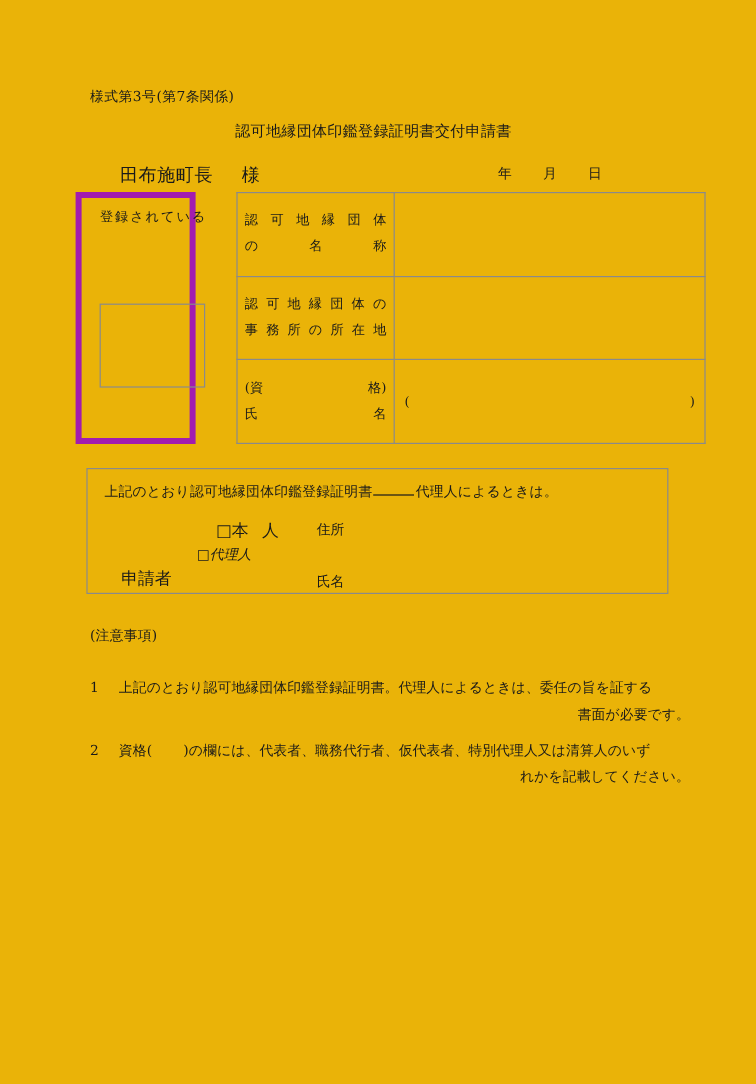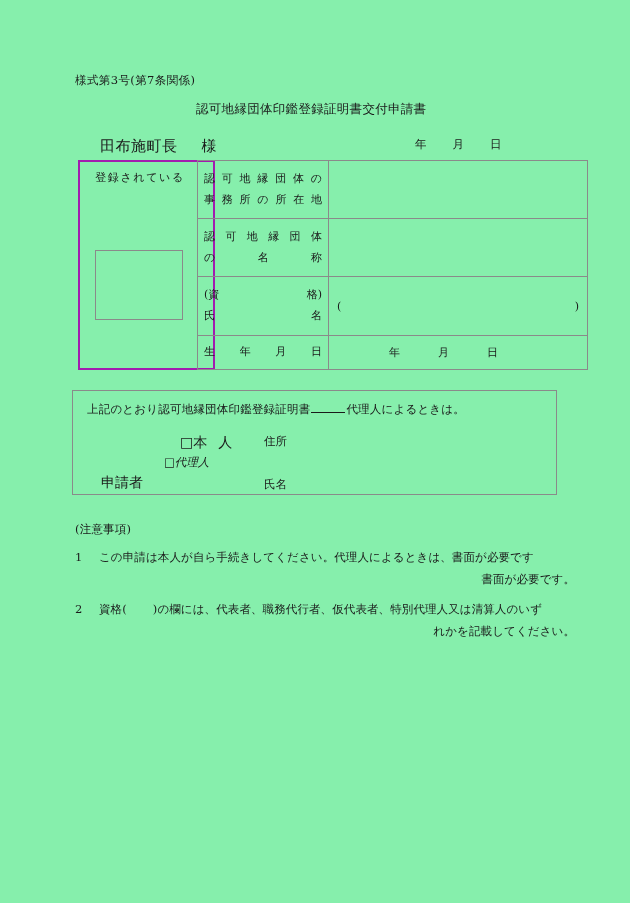--- a/index.html
+++ b/index.html
@@ -14,21 +14,21 @@
     font-family: "DejaVu Serif", "Liberation Serif", serif;
     color: #1a1a1a;
     overflow: hidden;
   }
 
   .page {
     position: absolute;
     left: 0; top: 0;
     width: 630px;
     height: 903px;
-    background: #86efac;
+    background: #eab308;
   }
 
   
   .form-number {
     position: absolute;
     left: 75px;
     top: 73px;
     font-size: 11.5px;
     letter-spacing: 0.4px;
     white-space: nowrap;
@@ -58,25 +58,25 @@
     top: 137px;
     font-size: 11.5px;
     white-space: nowrap;
   }
   .date-line span { margin-right: 26px; }
   .date-line span:last-child { margin-right: 0; }
 
   
   .seal-box {
     position: absolute;
-    left: 78px;
+    left: 63px;
     top: 160px;
-    width: 137px;
+    width: 100px;
     height: 210px;
-    border: 2px solid #a21caf;
+    border: 5px solid #a21caf;
     box-sizing: border-box;
   }
   .seal-label {
     position: absolute;
     left: 0;
     top: 6px;
     width: 120px;
     font-size: 11px;
     line-height: 1.85;
     text-align: center;
@@ -212,21 +212,21 @@
   
   .notes {
     position: absolute;
     left: 75px;
     top: 522px;
     width: 500px;
     font-size: 11.5px;
   }
   .notes-title {
     white-space: nowrap;
-    margin-bottom: 9px;
+    margin-bottom: 25px;
     letter-spacing: 0.2px;
   }
   .note-item {
     margin-bottom: 7px;
     line-height: 1.95;
   }
   .note-line {
     white-space: nowrap;
     letter-spacing: 0.1px;
   }
@@ -254,34 +254,34 @@
   <div class="seal-box">
     <div class="seal-label">
       <div class="sp">登録されている</div>
     </div>
     <div class="seal-inner"></div>
   </div>
 
   <table class="info-table">
     <tbody>
         <tr>
-      <td class="label">
-        <span class="lbl-spread">認可地縁団体の</span>
-        <span class="lbl-spread">事務所の所在地</span>
-      </td>
-      <td class="value"></td>
-    </tr>
-    <tr>
       <td class="label">
         <span class="lbl-spread">認可地縁団体</span>
         <span class="lbl-line">
           <span>の</span>
           <span>名</span>
           <span>称</span>
         </span>
+      </td>
+      <td class="value"></td>
+    </tr>
+    <tr>
+      <td class="label">
+        <span class="lbl-spread">認可地縁団体の</span>
+        <span class="lbl-spread">事務所の所在地</span>
       </td>
       <td class="value"></td>
     </tr>
     <tr>
       <td class="label">
         <span class="lbl-line">
           <span>(資</span>
           <span>格)</span>
         </span>
         <span class="lbl-line">
@@ -289,30 +289,20 @@
           <span>名</span>
         </span>
       </td>
       <td class="value">
         <span class="paren-row">
           <span>(</span>
           <span>)</span>
         </span>
       </td>
     </tr>
-    <tr>
-      <td class="label">
-        <span class="lbl-spread">生年月日</span>
-      </td>
-      <td class="value">
-        <span class="dob-value">
-          <span>年</span><span>月</span><span>日</span>
-        </span>
-      </td>
-    </tr>
   </tbody>
     </table>
 
   <div class="apply-box">
     <div class="apply-sentence">
       <span>上記のとおり認可地縁団体印鑑登録証明書</span><span class="blank-underline"></span><span>代理人によるときは。</span>
     </div>
 
     <div class="applicant-label">申請者</div>
 
@@ -326,21 +316,21 @@
 
     <div class="addr-label">住所</div>
     <div class="name-label">氏名</div>
   </div>
 
   <div class="notes">
     <div class="notes-title">(注意事項)</div>
 
     <div class="note-item">
       <div class="note-line">
-        <span class="num">1</span><span>この申請は本人が自ら手続きしてください。代理人によるときは、書面が必要です</span>
+        <span class="num">1</span><span>上記のとおり認可地縁団体印鑑登録証明書。代理人によるときは、委任の旨を証する</span>
       </div>
       <div class="note-line cont">
         <span>書面が必要です。</span>
       </div>
     </div>
 
     <div class="note-item">
       <div class="note-line">
         <span class="num">2</span><span>資格(</span><span class="paren-gap"></span><span>)の欄には、代表者、職務代行者、仮代表者、特別代理人又は清算人のいず</span>
       </div>

